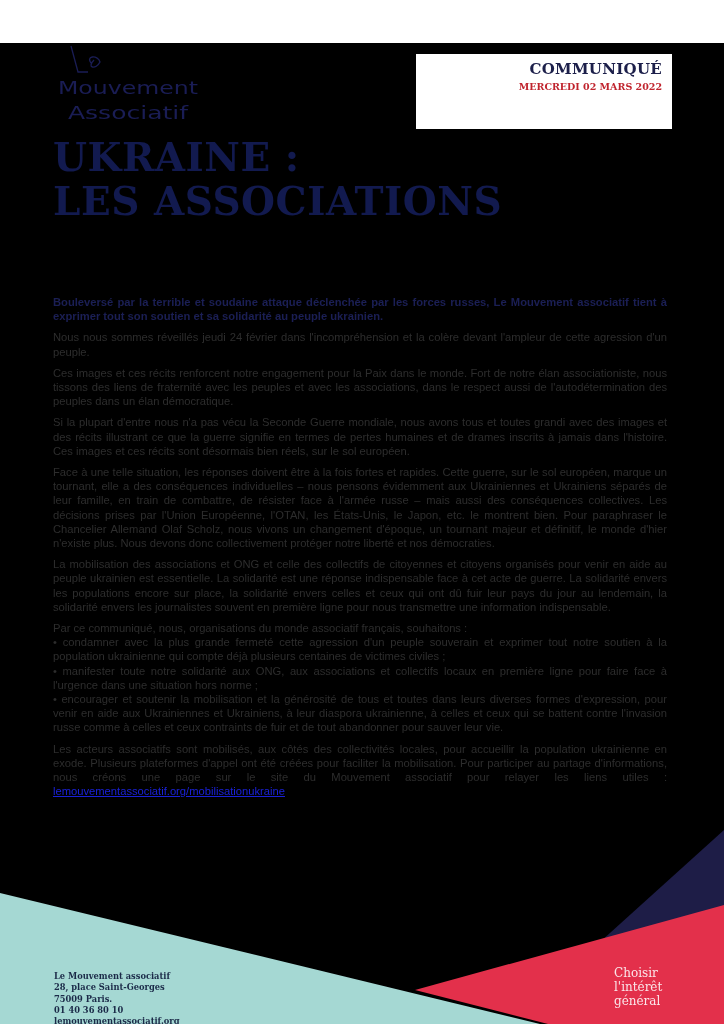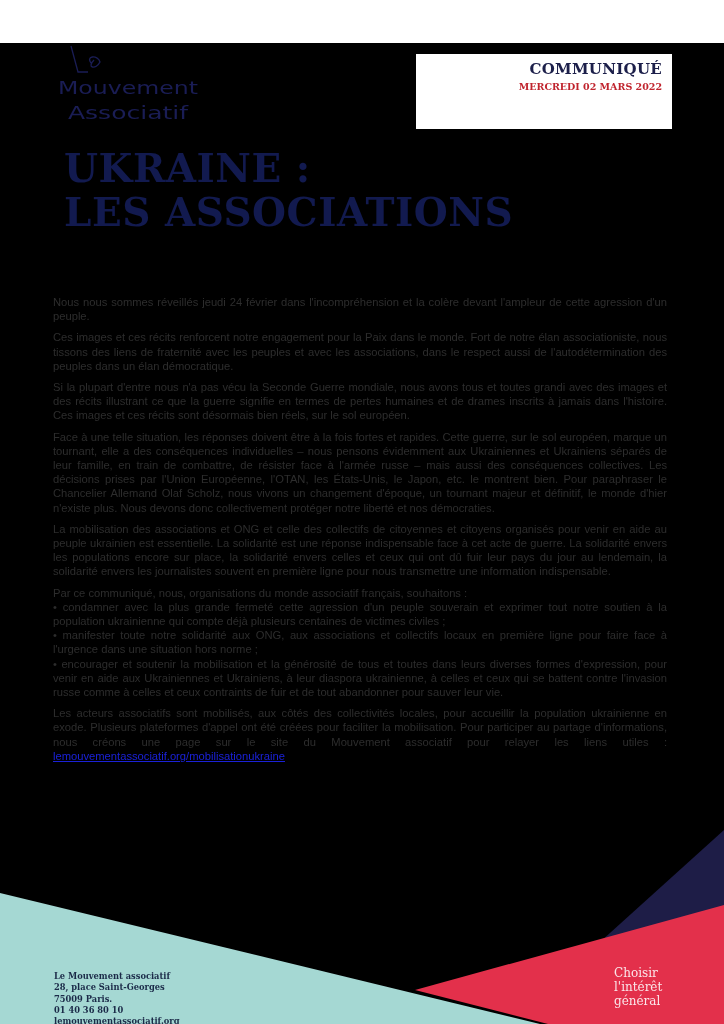--- a/index.html
+++ b/index.html
@@ -3,21 +3,21 @@
 <meta charset="utf-8">
 <style>
   html, body { margin:0; padding:0; }
   body { width:724px; height:1024px; position:relative; overflow:hidden; background:#000; font-family:"Liberation Sans", sans-serif; }
   .top-band { position:absolute; left:0; top:0; width:724px; height:43px; background:#fff; }
   .page { position:absolute; left:0; top:43px; width:724px; height:981px; background:#000; }
   .logo { position:absolute; left:56px; top:42px; width:160px; height:80px; }
   .badge { position:absolute; left:416px; top:54px; width:256px; height:75px; background:#ffffff; }
   .badge-title { position:absolute; right:10px; top:6px; font-family:"DejaVu Serif", serif; font-weight:bold; font-size:15px; color:#1c1f4a; letter-spacing:0.3px; }
   .badge-date { position:absolute; right:10px; top:27px; font-family:"DejaVu Serif", serif; font-weight:bold; font-size:9.5px; color:#c0242e; }
-  .headline { position:absolute; left:53px; top:135px; font-family:"DejaVu Serif", serif; font-weight:bold; font-size:39px; line-height:44px; color:#121a4f; letter-spacing:0.5px; margin:11px; }
+  .headline { position:absolute; left:53px; top:135px; font-family:"DejaVu Serif", serif; font-weight:bold; font-size:39px; line-height:44px; color:#121a4f; letter-spacing:0.5px; margin:0; }
   .body { position:absolute; left:53px; top:295px; width:614px; font-size:11.2px; line-height:14.2px; color:#2d2d2d; text-align:justify; }
   .body p { margin:0 0 7px 0; }
   .body p.lead { color:#1b1f55; font-weight:bold; }
   .body .bullet { margin:0; }
   .body a { color:#1a21d8; text-decoration:underline; }
   .shapes { position:absolute; left:0; top:0; width:724px; height:1024px; }
   .footer-addr { position:absolute; left:54px; top:954px; font-family:"DejaVu Serif", serif; font-weight:bold; font-size:8.3px; line-height:11.3px; color:#1b2a48;margin-top:17px; }
   .tagline { position:absolute; left:614px; top:966px; font-family:"DejaVu Serif", serif; font-size:12px; line-height:14px; color:#fbe6ea; }
 </style>
 </head>
@@ -39,20 +39,21 @@
   <div class="badge-title">COMMUNIQUÉ</div>
   <div class="badge-date">MERCREDI 02 MARS 2022</div>
 </div>
 
 <h1 class="headline">
   <span>UKRAINE :</span><br>
   <span>LES ASSOCIATIONS</span><br>
 </h1>
 
 <div class="body">
+  <p class="lead">Bouleversé par la terrible et soudaine attaque déclenchée par les forces russes, Le Mouvement associatif tient à exprimer tout son soutien et sa solidarité au peuple ukrainien.</p>
   <p>Nous nous sommes réveillés jeudi 24 février dans l'incompréhension et la colère devant l'ampleur de cette agression d'un peuple.</p>
   <p>Ces images et ces récits renforcent notre engagement pour la Paix dans le monde. Fort de notre élan associationiste, nous tissons des liens de fraternité avec les peuples et avec les associations, dans le respect aussi de l'autodétermination des peuples dans un élan démocratique.</p>
   <p>Si la plupart d'entre nous n'a pas vécu la Seconde Guerre mondiale, nous avons tous et toutes grandi avec des images et des récits illustrant ce que la guerre signifie en termes de pertes humaines et de drames inscrits à jamais dans l'histoire. Ces images et ces récits sont désormais bien réels, sur le sol européen.</p>
   <p>Face à une telle situation, les réponses doivent être à la fois fortes et rapides. Cette guerre, sur le sol européen, marque un tournant, elle a des conséquences individuelles – nous pensons évidemment aux Ukrainiennes et Ukrainiens séparés de leur famille, en train de combattre, de résister face à l'armée russe – mais aussi des conséquences collectives. Les décisions prises par l'Union Européenne, l'OTAN, les États-Unis, le Japon, etc. le montrent bien. Pour paraphraser le Chancelier Allemand Olaf Scholz, nous vivons un changement d'époque, un tournant majeur et définitif, le monde d'hier n'existe plus. Nous devons donc collectivement protéger notre liberté et nos démocraties.</p>
   <p>La mobilisation des associations et ONG et celle des collectifs de citoyennes et citoyens organisés pour venir en aide au peuple ukrainien est essentielle. La solidarité est une réponse indispensable face à cet acte de guerre. La solidarité envers les populations encore sur place, la solidarité envers celles et ceux qui ont dû fuir leur pays du jour au lendemain, la solidarité envers les journalistes souvent en première ligne pour nous transmettre une information indispensable.</p>
   <div style="margin-bottom:7px;">
     <p class="bullet">Par ce communiqué, nous, organisations du monde associatif français, souhaitons :</p>
     <p class="bullet">• condamner avec la plus grande fermeté cette agression d'un peuple souverain et exprimer tout notre soutien à la population ukrainienne qui compte déjà plusieurs centaines de victimes civiles ;</p>
     <p class="bullet">• manifester toute notre solidarité aux ONG, aux associations et collectifs locaux en première ligne pour faire face à l'urgence dans une situation hors norme ;</p>
     <p class="bullet">• encourager et soutenir la mobilisation et la générosité de tous et toutes dans leurs diverses formes d'expression, pour venir en aide aux Ukrainiennes et Ukrainiens, à leur diaspora ukrainienne, à celles et ceux qui se battent contre l'invasion russe comme à celles et ceux contraints de fuir et de tout abandonner pour sauver leur vie.</p>

